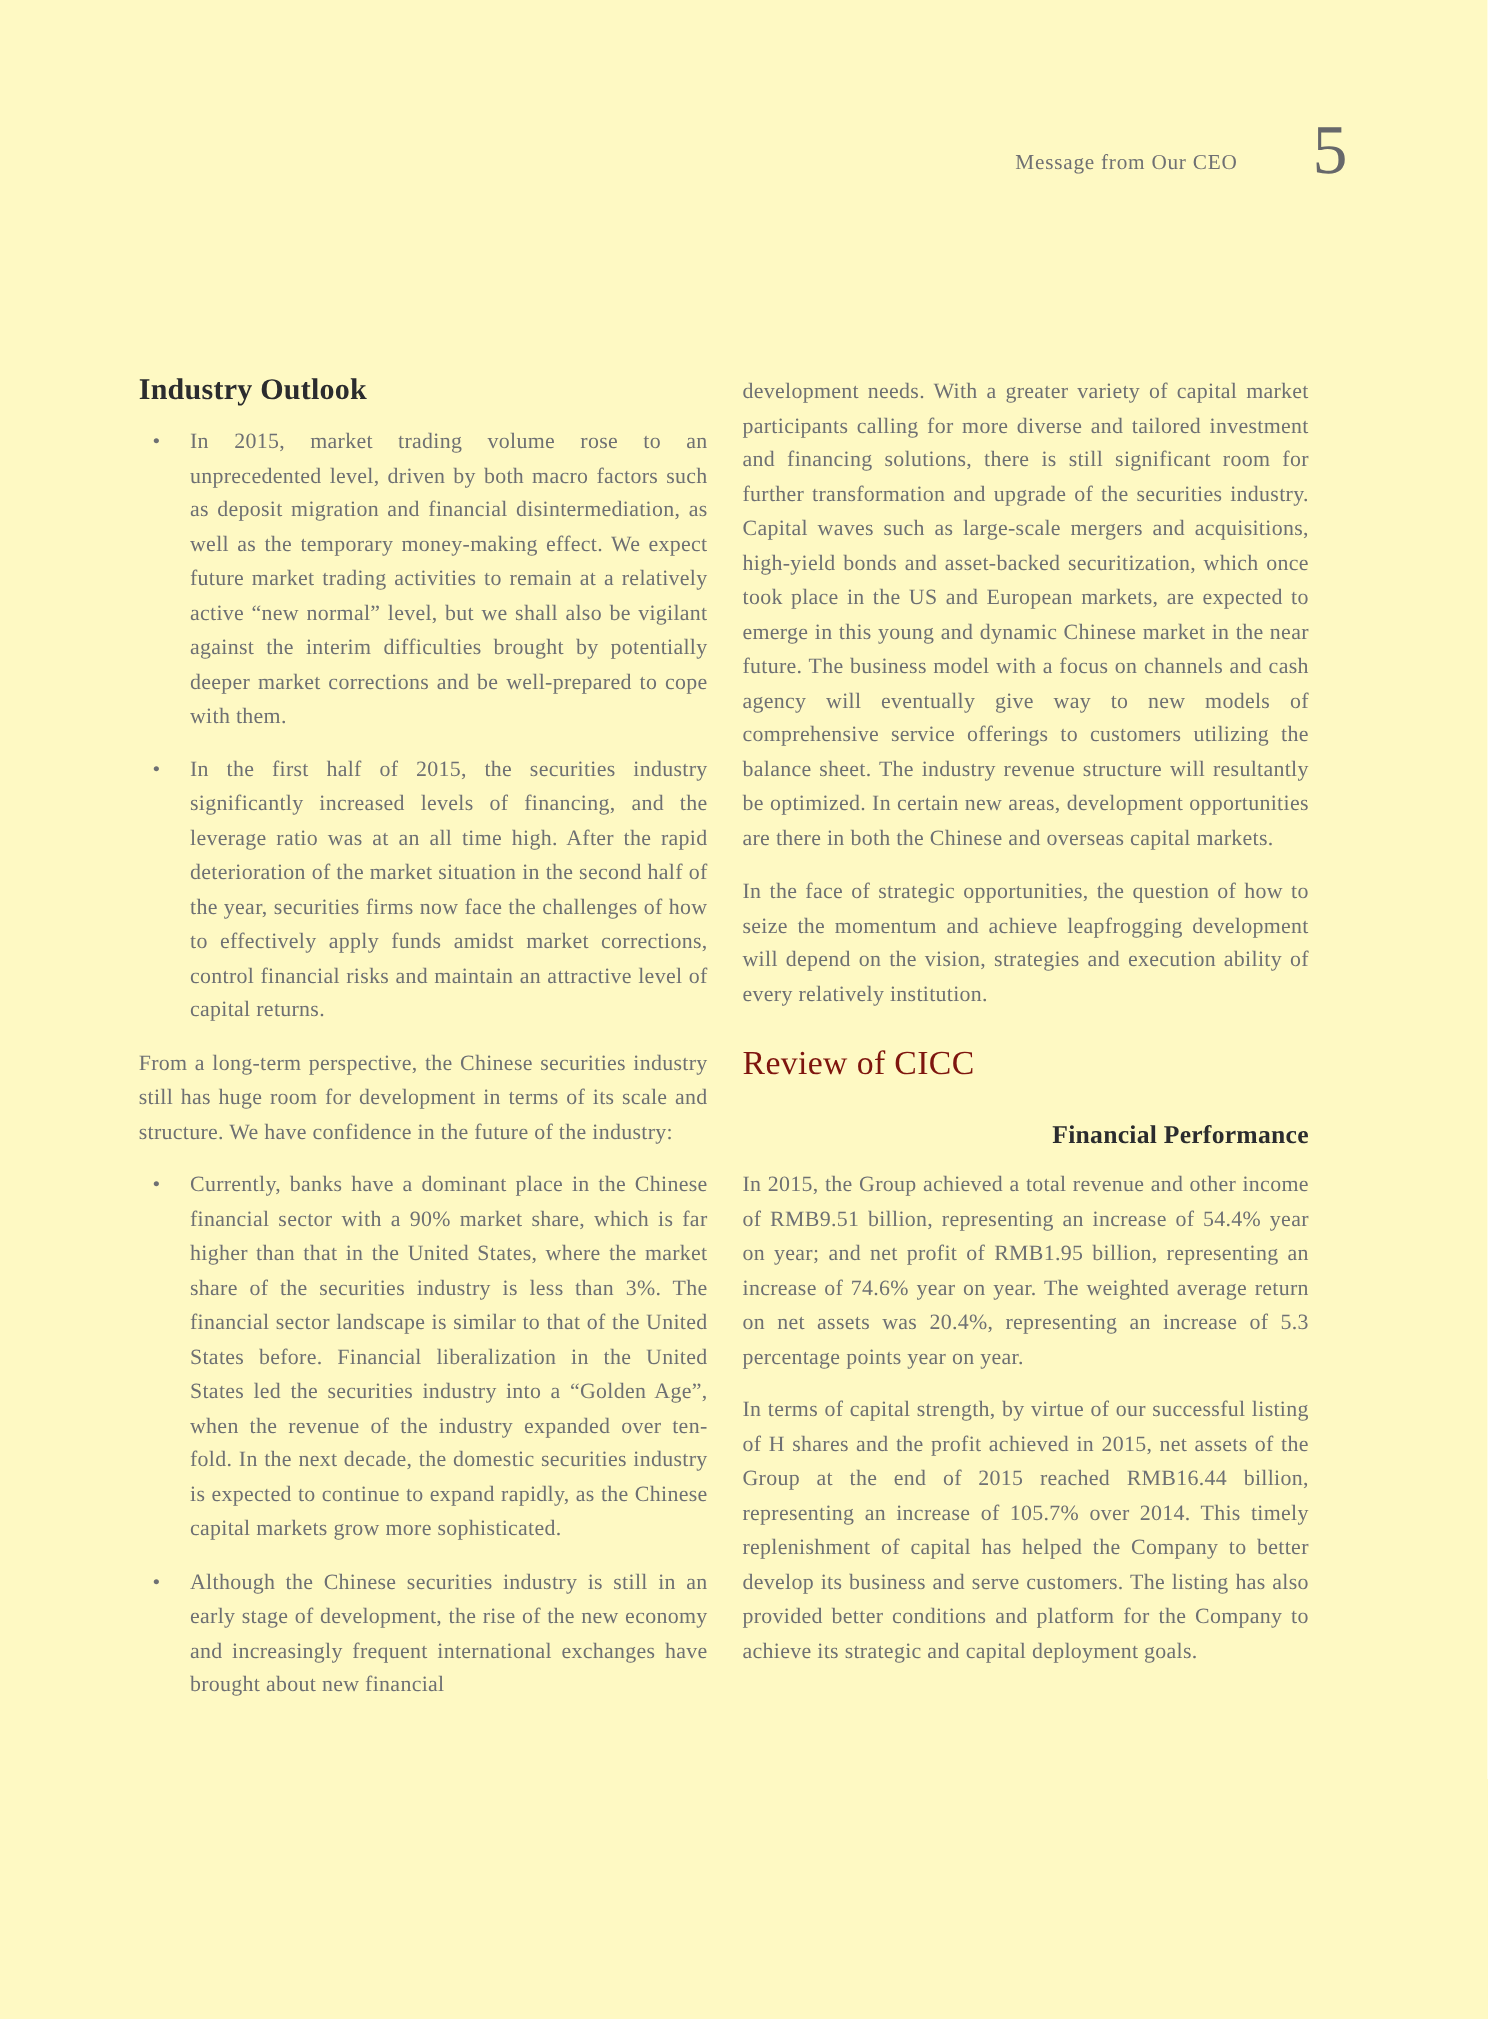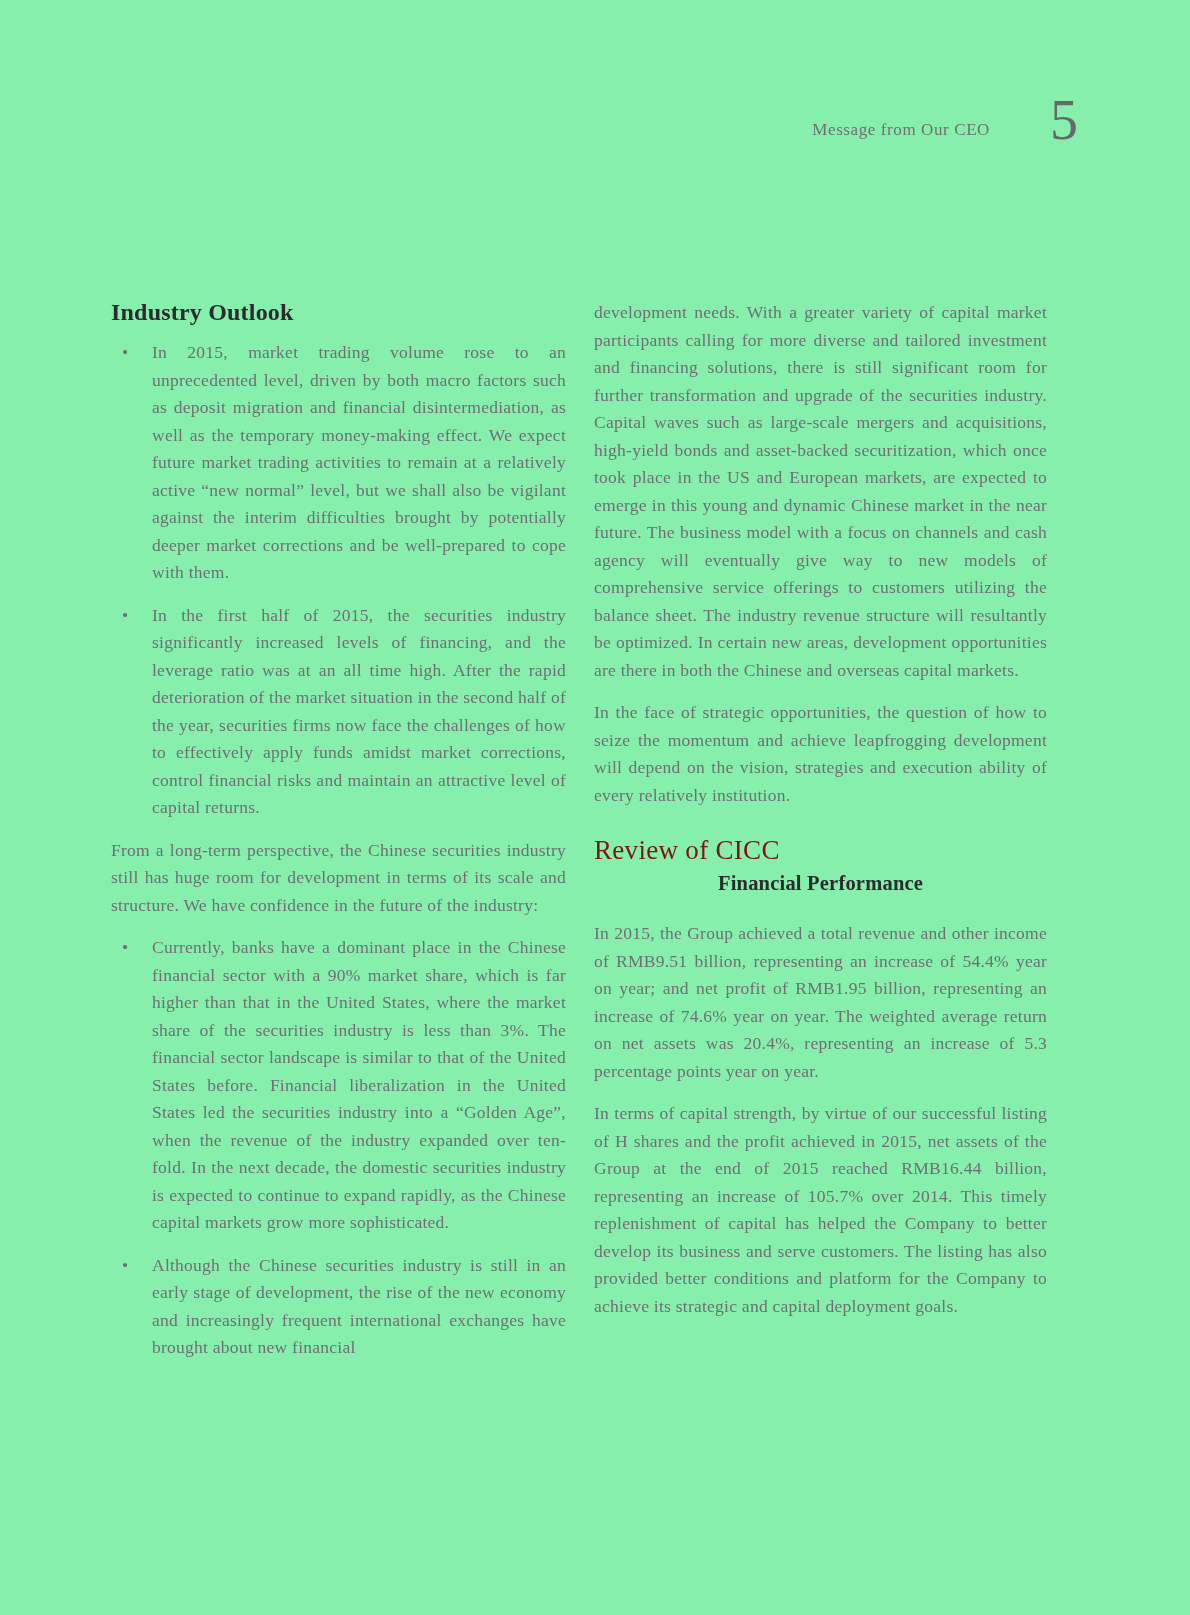--- a/index.html
+++ b/index.html
@@ -4,21 +4,21 @@
 <style>
   html, body {
     margin: 0;
     padding: 0;
     background: #ffffff;
   }
   .page {
     position: relative;
     width: 1190px;
     height: 1615px;
-    background: #86efac;
+    background: #fef9c3;
     overflow: hidden;
     font-family: "Liberation Serif", "DejaVu Serif", serif;
   }
   
   .running-title {
     position: absolute;
     top: 120px;
     right: 200px;
     font-size: 17px;
     letter-spacing: 0.6px;
@@ -75,31 +75,31 @@
   }
   .continuation {
     margin-left: 47px;
     margin-bottom: 18px;
   }
   h1.review-heading {
     font-size: 27px;
     line-height: 32px;
     font-weight: normal;
     color: #7e150e;
-    margin: 25px 0 4px 0;
+    margin: 25px 0 29px 0;
     text-align: left;
     letter-spacing: 0.3px;
   }
   h3.sub-heading {
     font-size: 20.5px;
     line-height: 26px;
     font-weight: bold;
     color: #2b2c2e;
-    margin: 0 0 24px 0;
-    text-align: center;
+    margin: 0 0 13px 0;
+    text-align: right;
     letter-spacing: 0.2px;
   }
 </style>
 </head>
 <body>
 
 <div class="page">
 
   <span class="running-title">Message from Our CEO</span>
   <span class="page-number">5</span>

